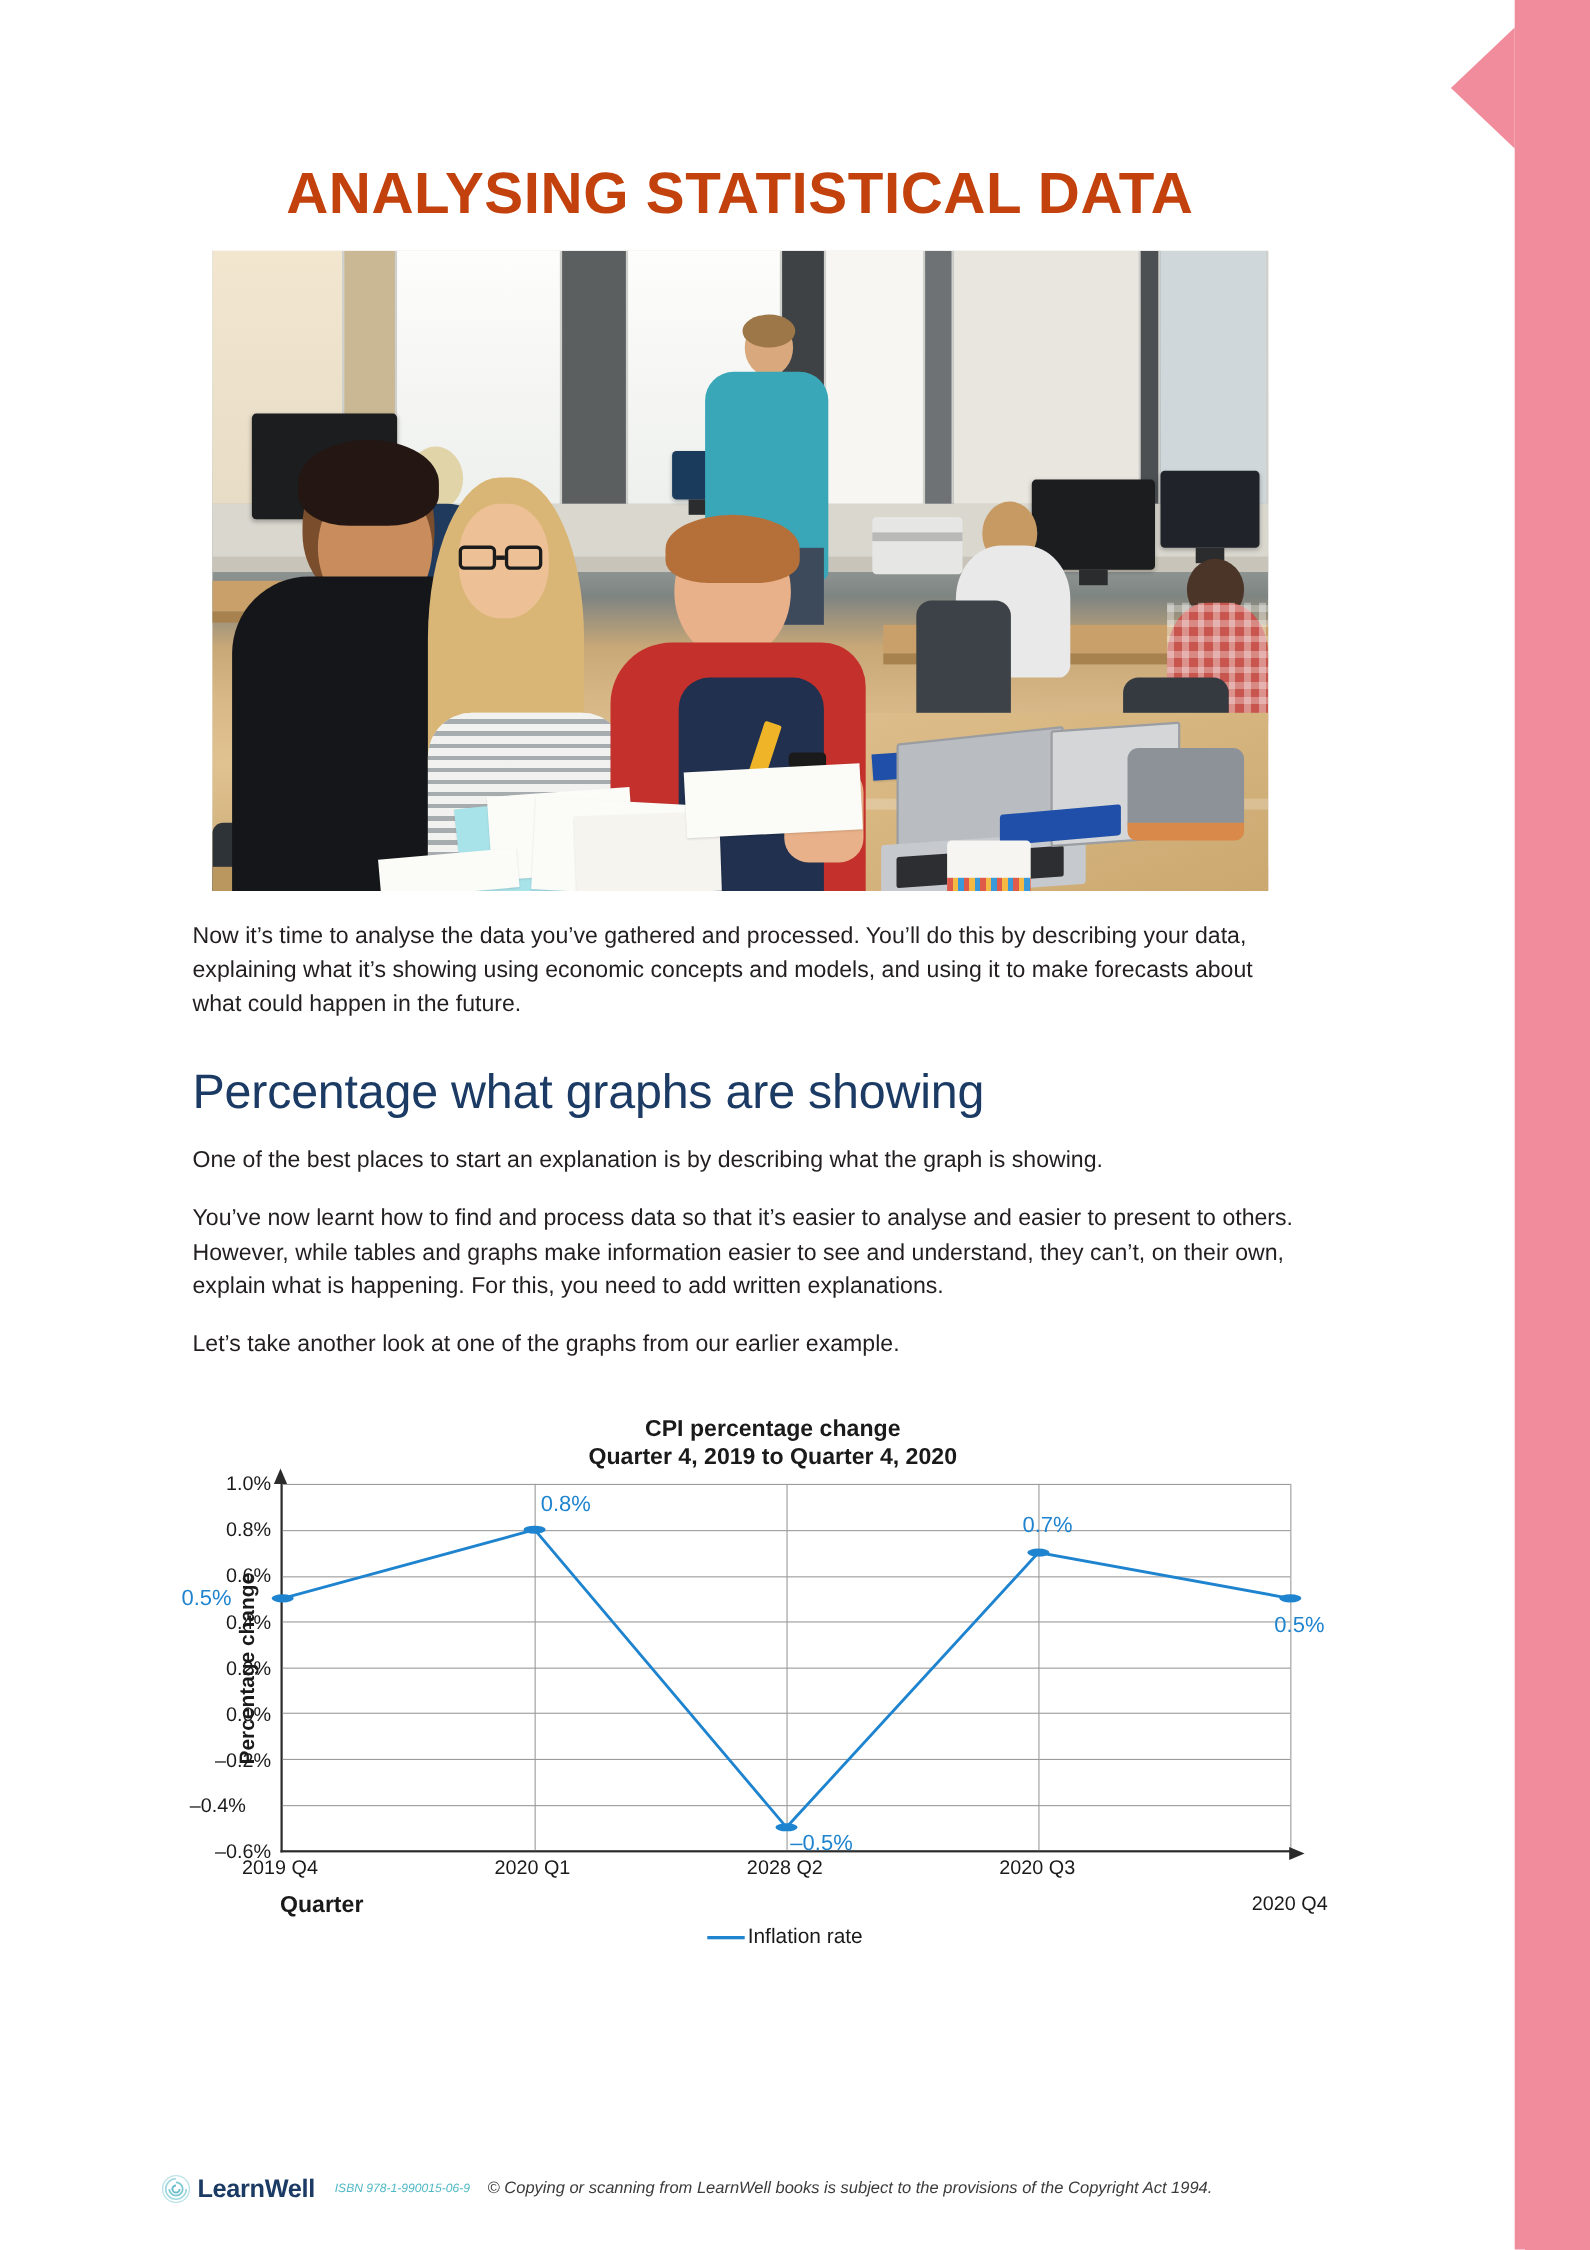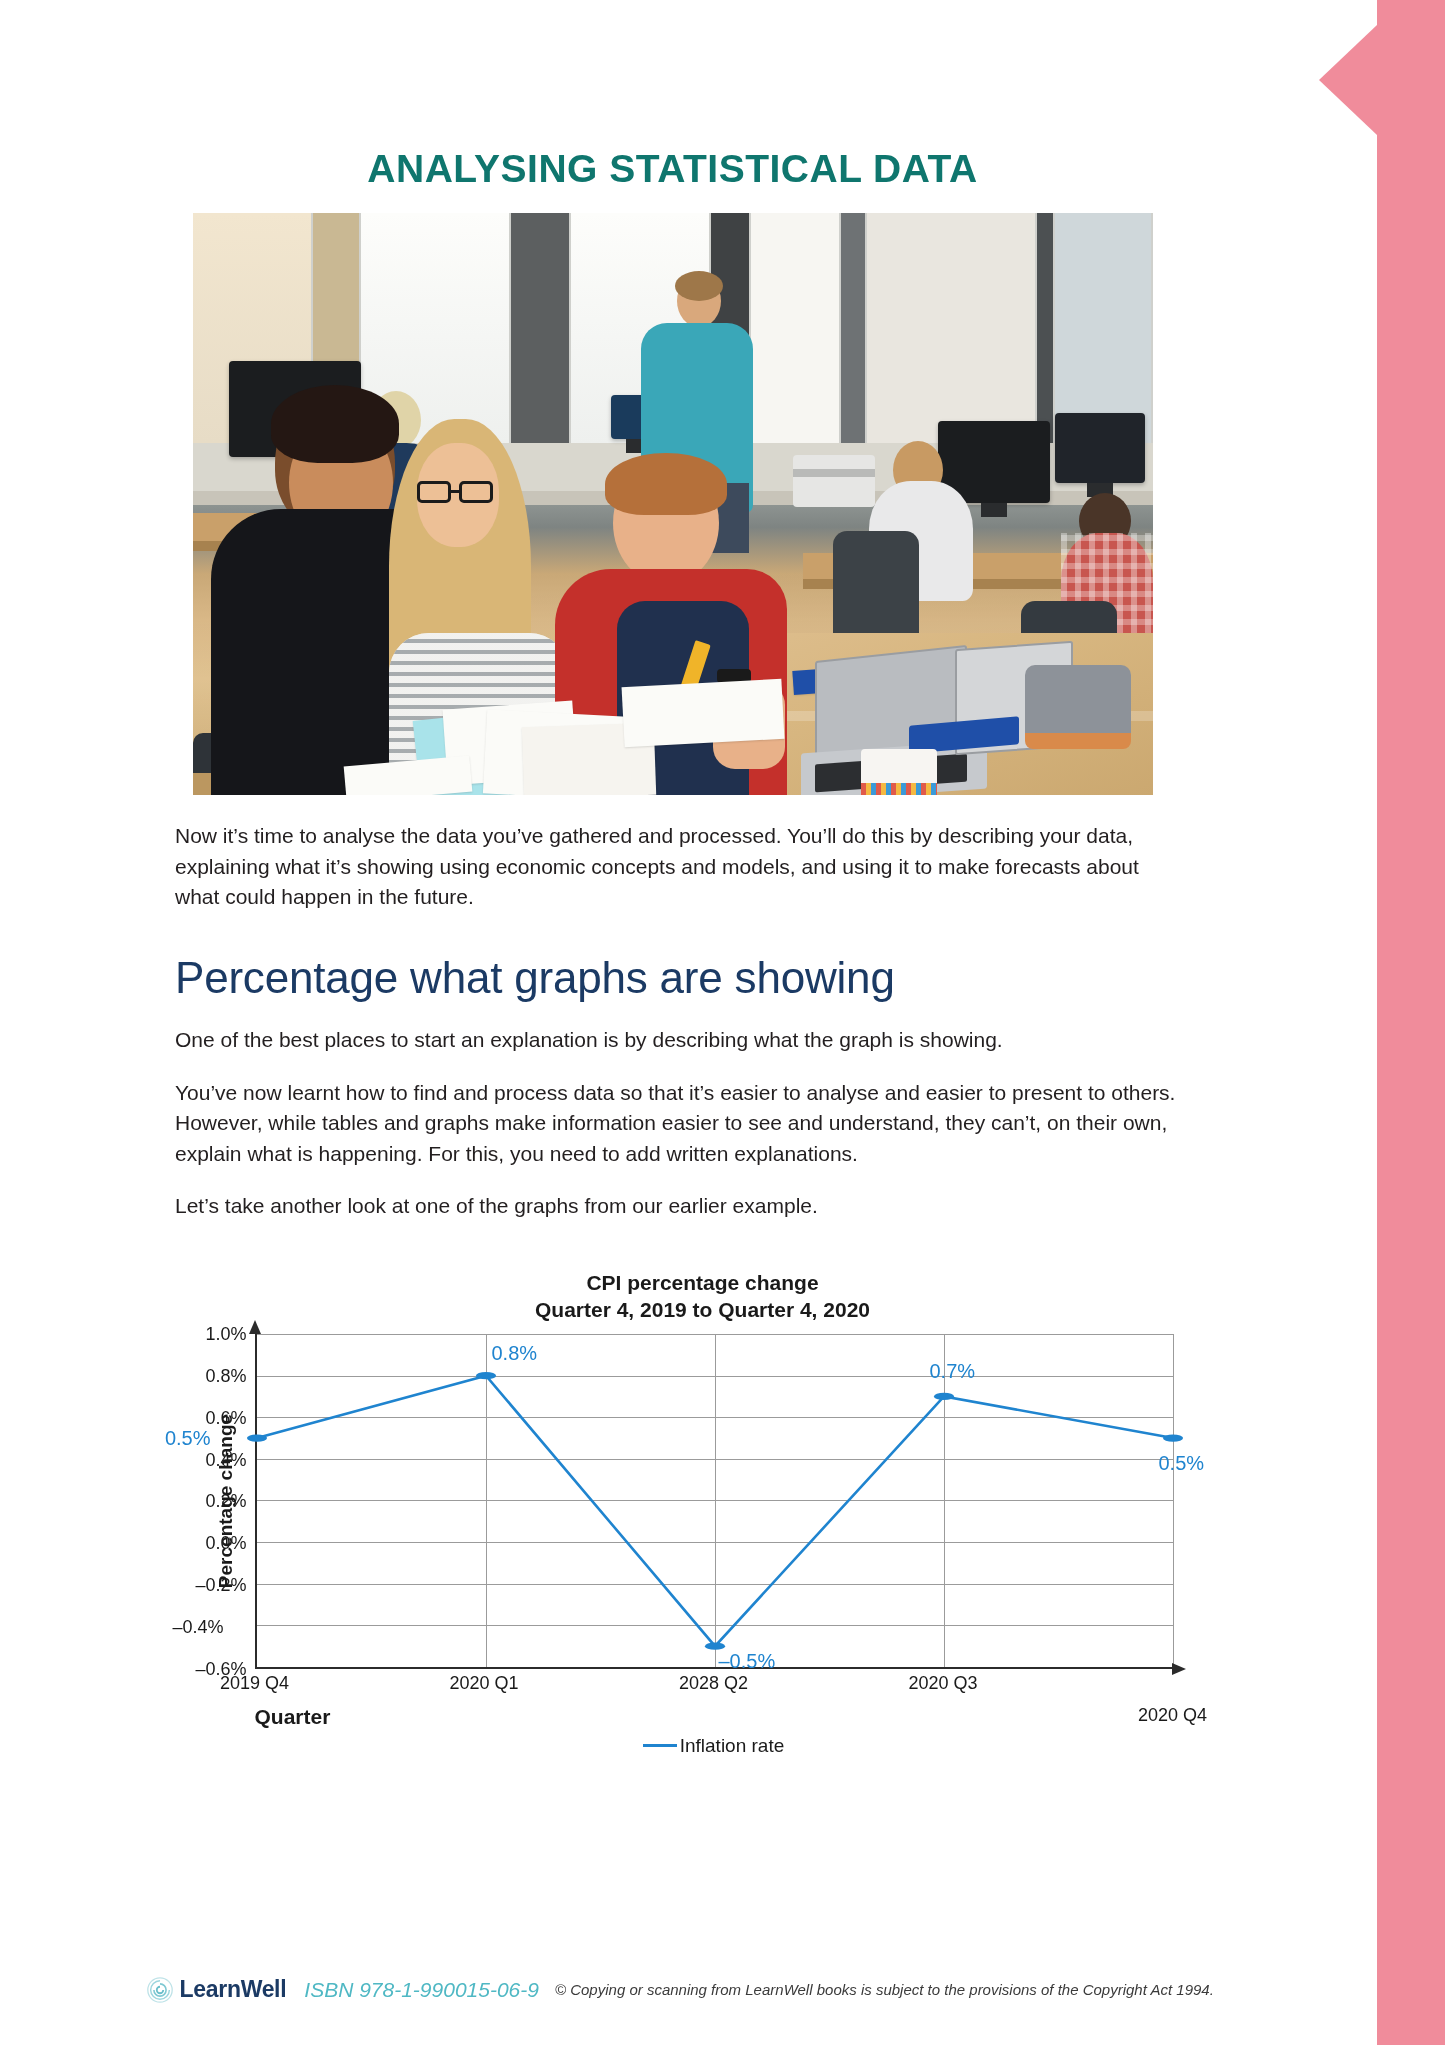--- a/index.html
+++ b/index.html
@@ -36,22 +36,22 @@
   .page {
     position: absolute;
     top: 0; left: 0;
     width: 1345px;
     height: 2045px;
     padding: 0;
   }
 
   .page-title {
     text-align: center;
-    color: #0f766e;
-    font-size: 39px;
+    color: #c2410c;
+    font-size: 53px;
     font-weight: bold;
     letter-spacing: 0.5px;
     padding-top: 148px;
     line-height: 1.1;
   }
 
   
   .hero-wrap {
     margin: 22px auto 0 auto;
     width: 960px;
@@ -274,21 +274,21 @@
     display:flex; align-items:center;
     width: 1060px;
     padding-left: 4px;
   }
   .logo-mark { width: 26px; height: 26px; flex: 0 0 auto; }
   .logo-text {
     font-size: 23px; font-weight: bold;
     color: #1b3a64; margin-left: 7px; letter-spacing: -0.3px;
   }
   .isbn {
-    font-size: 21px; font-style: italic;
+    font-size: 11px; font-style: italic;
     color: #4fb8c4; margin-left: 18px; white-space: nowrap;
   }
   .copyright {
     font-size: 15px; font-style: italic;
     color: #3b3b3b; margin-left: 16px; white-space: nowrap;
   }
 </style>
 </head>
 <body>
 

